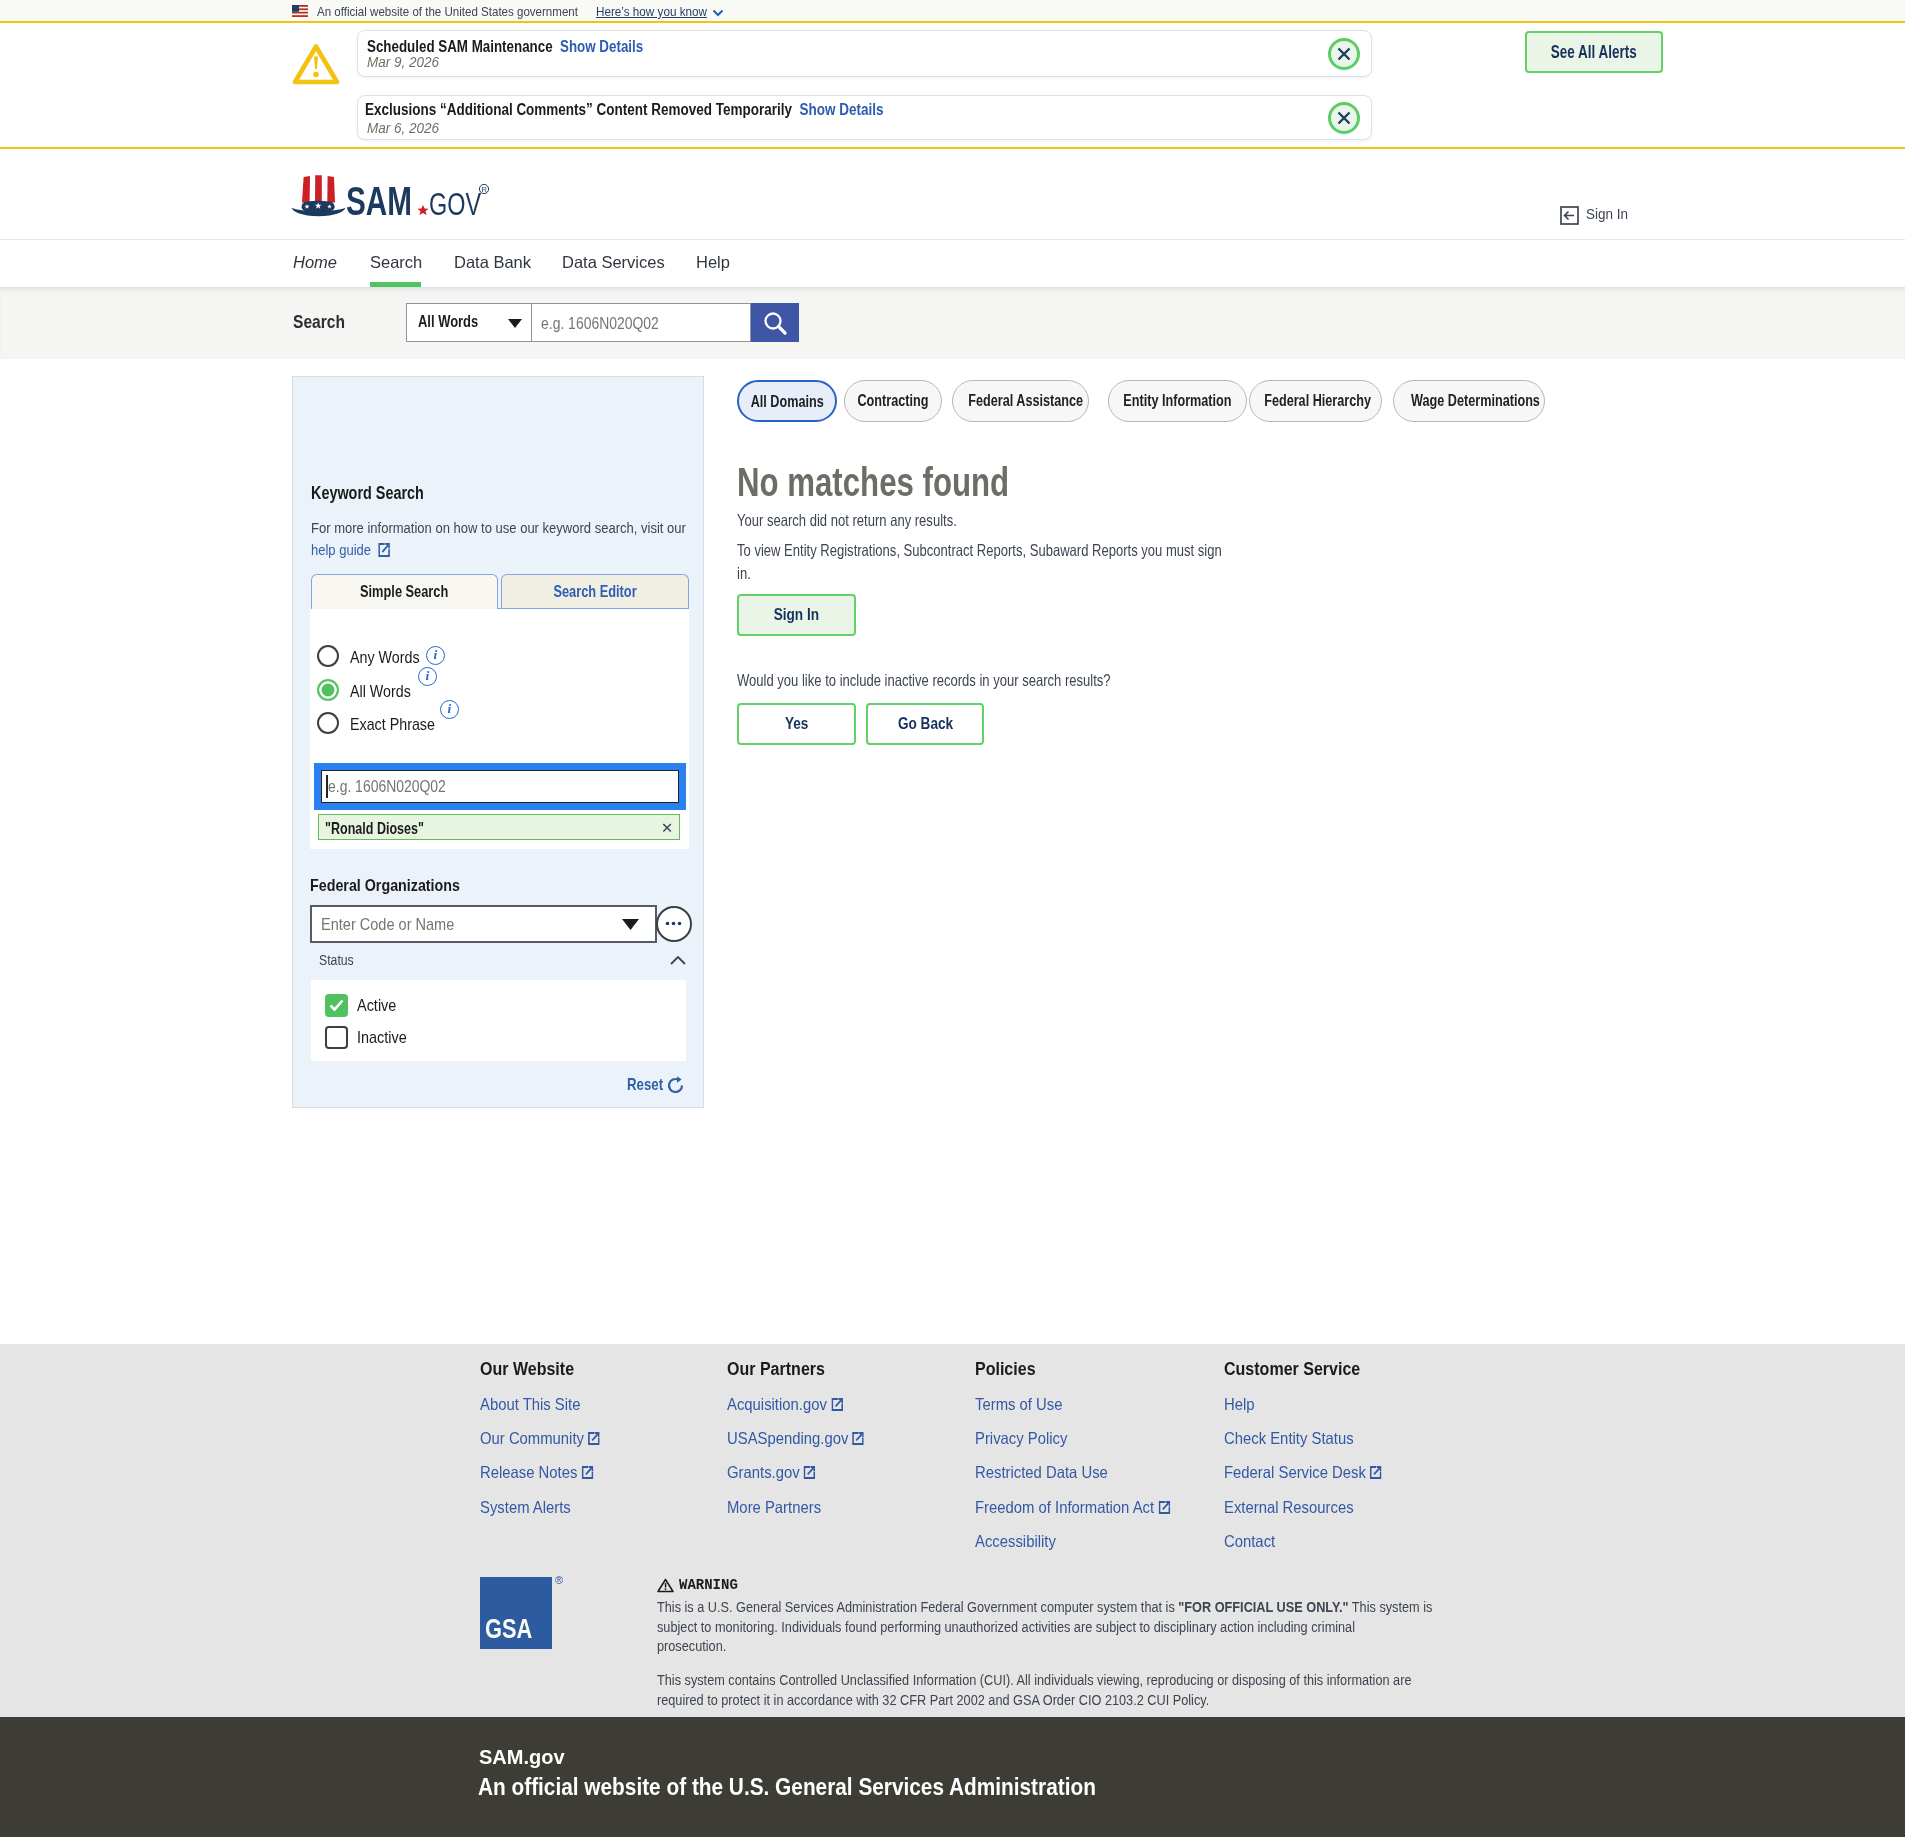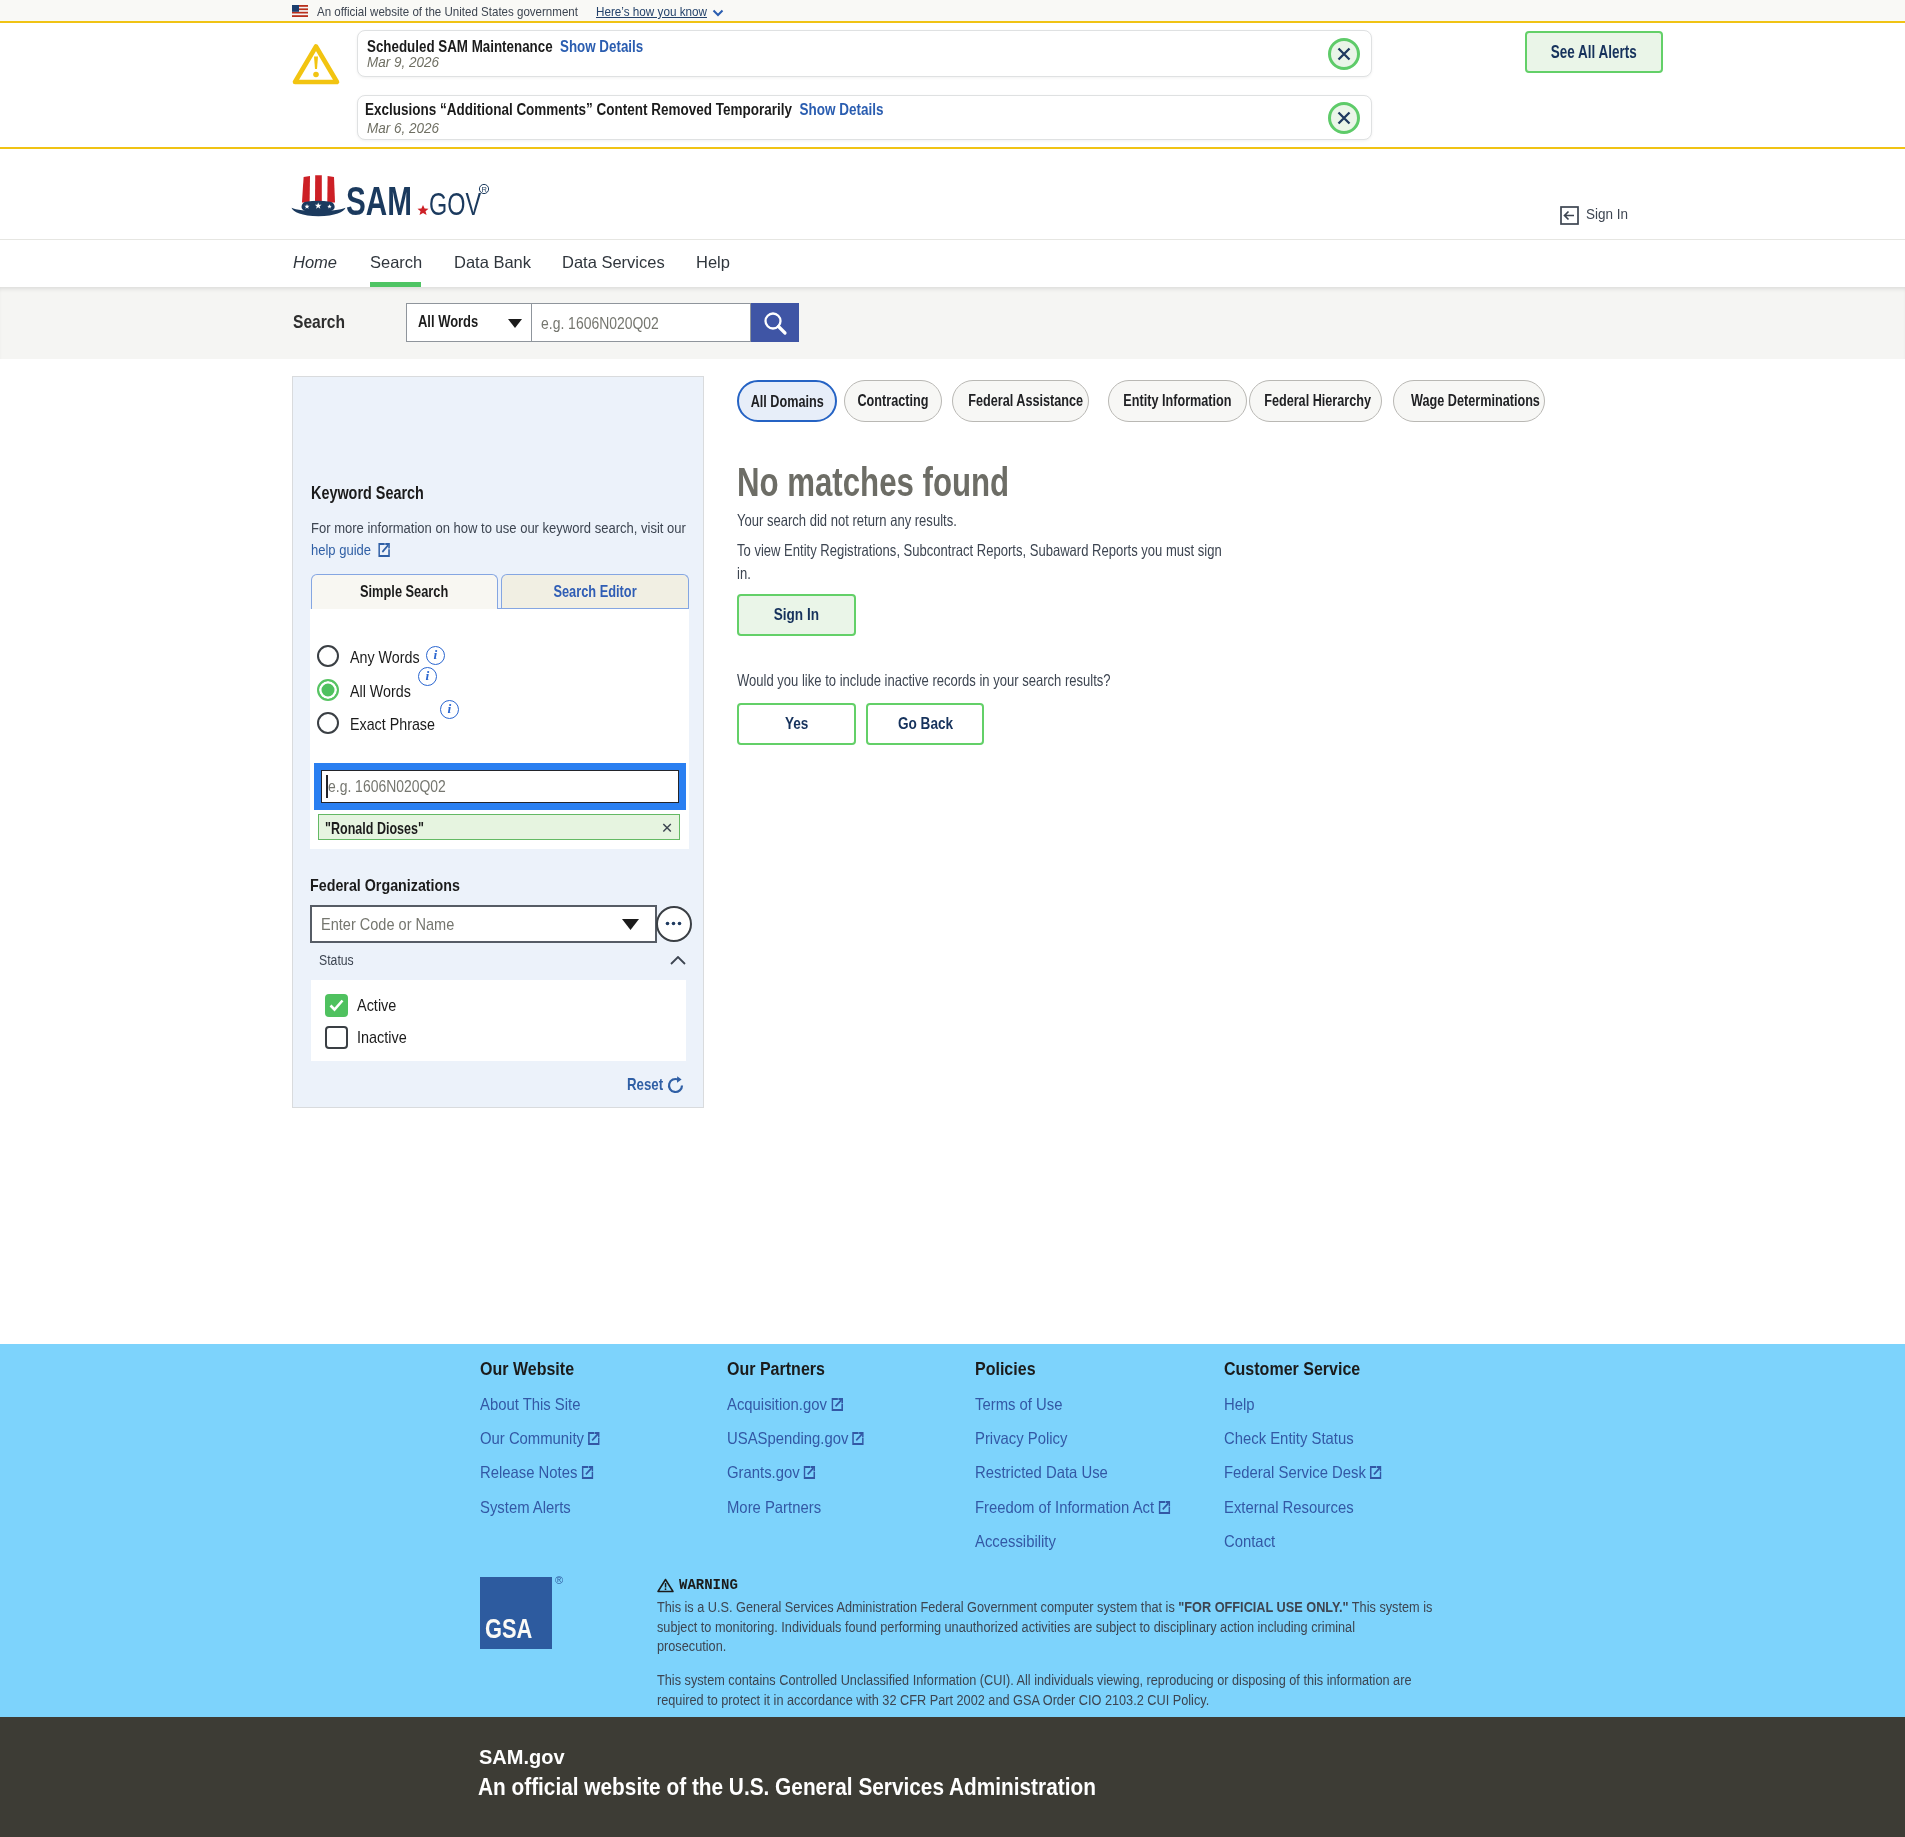--- a/index.html
+++ b/index.html
@@ -77,21 +77,21 @@
 .pill span { display:inline-block; transform:scaleX(0.79); }
 .pill.active { background:#e7eef9; border:2px solid #2563c4; }
 .pill.idle { background:#f7f7f5; border:1px solid #b9b8b4; }
 #nomatch { position:absolute; left:737px; top:460px; font-size:40px; font-weight:bold; color:#6d6d66; transform:scaleX(0.78); transform-origin:0 50%; white-space:pre; }
 .body-t { position:absolute; left:737px; font-size:16.5px; color:#3d4551; line-height:22.5px; transform:scaleX(0.79); transform-origin:0 0; white-space:pre; }
 .gbtn { position:absolute; height:42px; border:2px solid #63d068; border-radius:4px; font-size:17px; font-weight:bold; color:#16325c; text-align:center; line-height:38px; }
 .gbtn span { display:inline-block; transform:scaleX(0.8); }
 .gbtn.fill { background:#eaf5e8; }
 .gbtn.white { background:#fff; }
 
-#footer { position:absolute; left:0; top:1344px; width:1905px; height:373px; background:#7dd3fc; }
+#footer { position:absolute; left:0; top:1344px; width:1905px; height:373px; background:#e5e5e5; }
 .fcol-h { position:absolute; top:15px; font-size:18px; font-weight:bold; color:#1b1b1b; transform:scaleX(0.89); transform-origin:0 50%; white-space:pre; }
 .flink { position:absolute; font-size:16.5px; color:#3358a5; white-space:pre; transform:scaleX(0.9); transform-origin:0 50%; }
 #gsa { position:absolute; left:480px; top:233px; width:72px; height:72px; background:#2d5b9f; }
 #gsa .t { position:absolute; left:5px; top:36px; color:#fbfaf6; font-size:28px; font-weight:bold; transform:scaleX(0.78); transform-origin:0 0; }
 #gsa .r { position:absolute; left:75px; top:-3px; font-size:11px; color:#2d5b9f; }
 #warn-h { position:absolute; left:679px; top:233px; font-family:"Liberation Mono",monospace; font-size:14px; font-weight:bold; color:#1b1b1b; }
 .warn-p { position:absolute; left:657px; font-size:15.5px; color:#3d4551; line-height:19.5px; transform:scaleX(0.82); transform-origin:0 0; white-space:pre; }
 
 #dark { position:absolute; left:0; top:1717px; width:1905px; height:120px; background:#3d3c35; }
 #dark .a { position:absolute; left:479px; top:29px; font-size:20px; font-weight:bold; color:#fff; }

